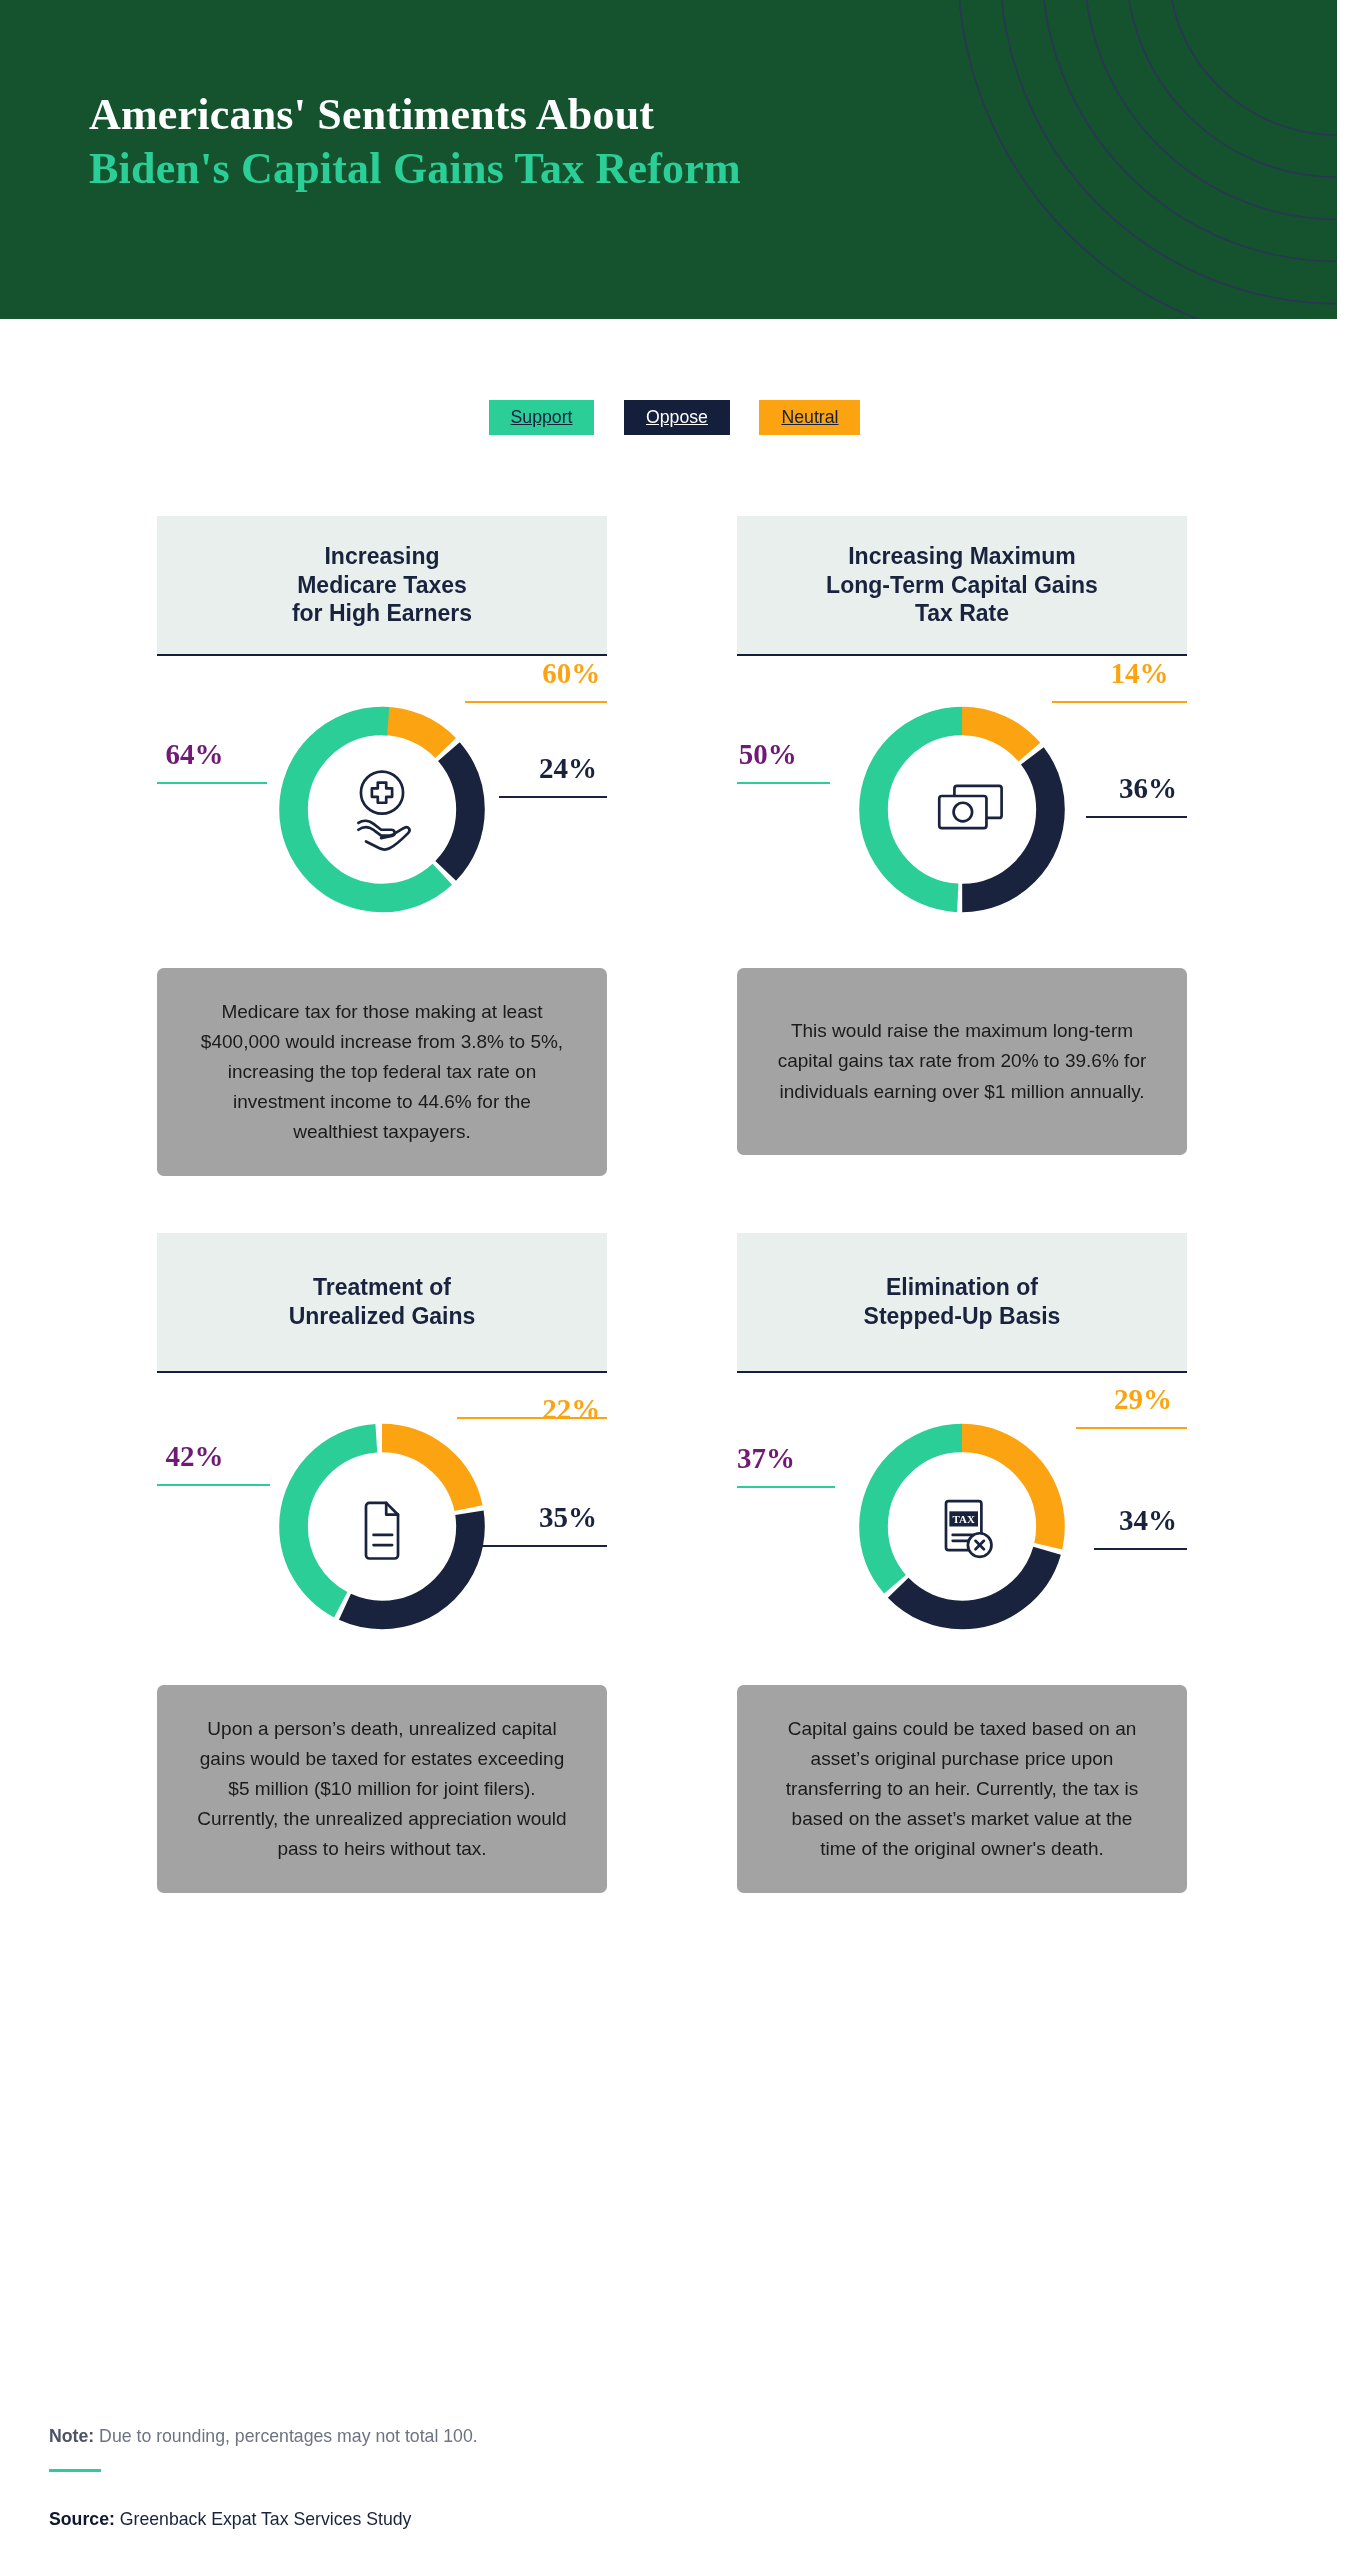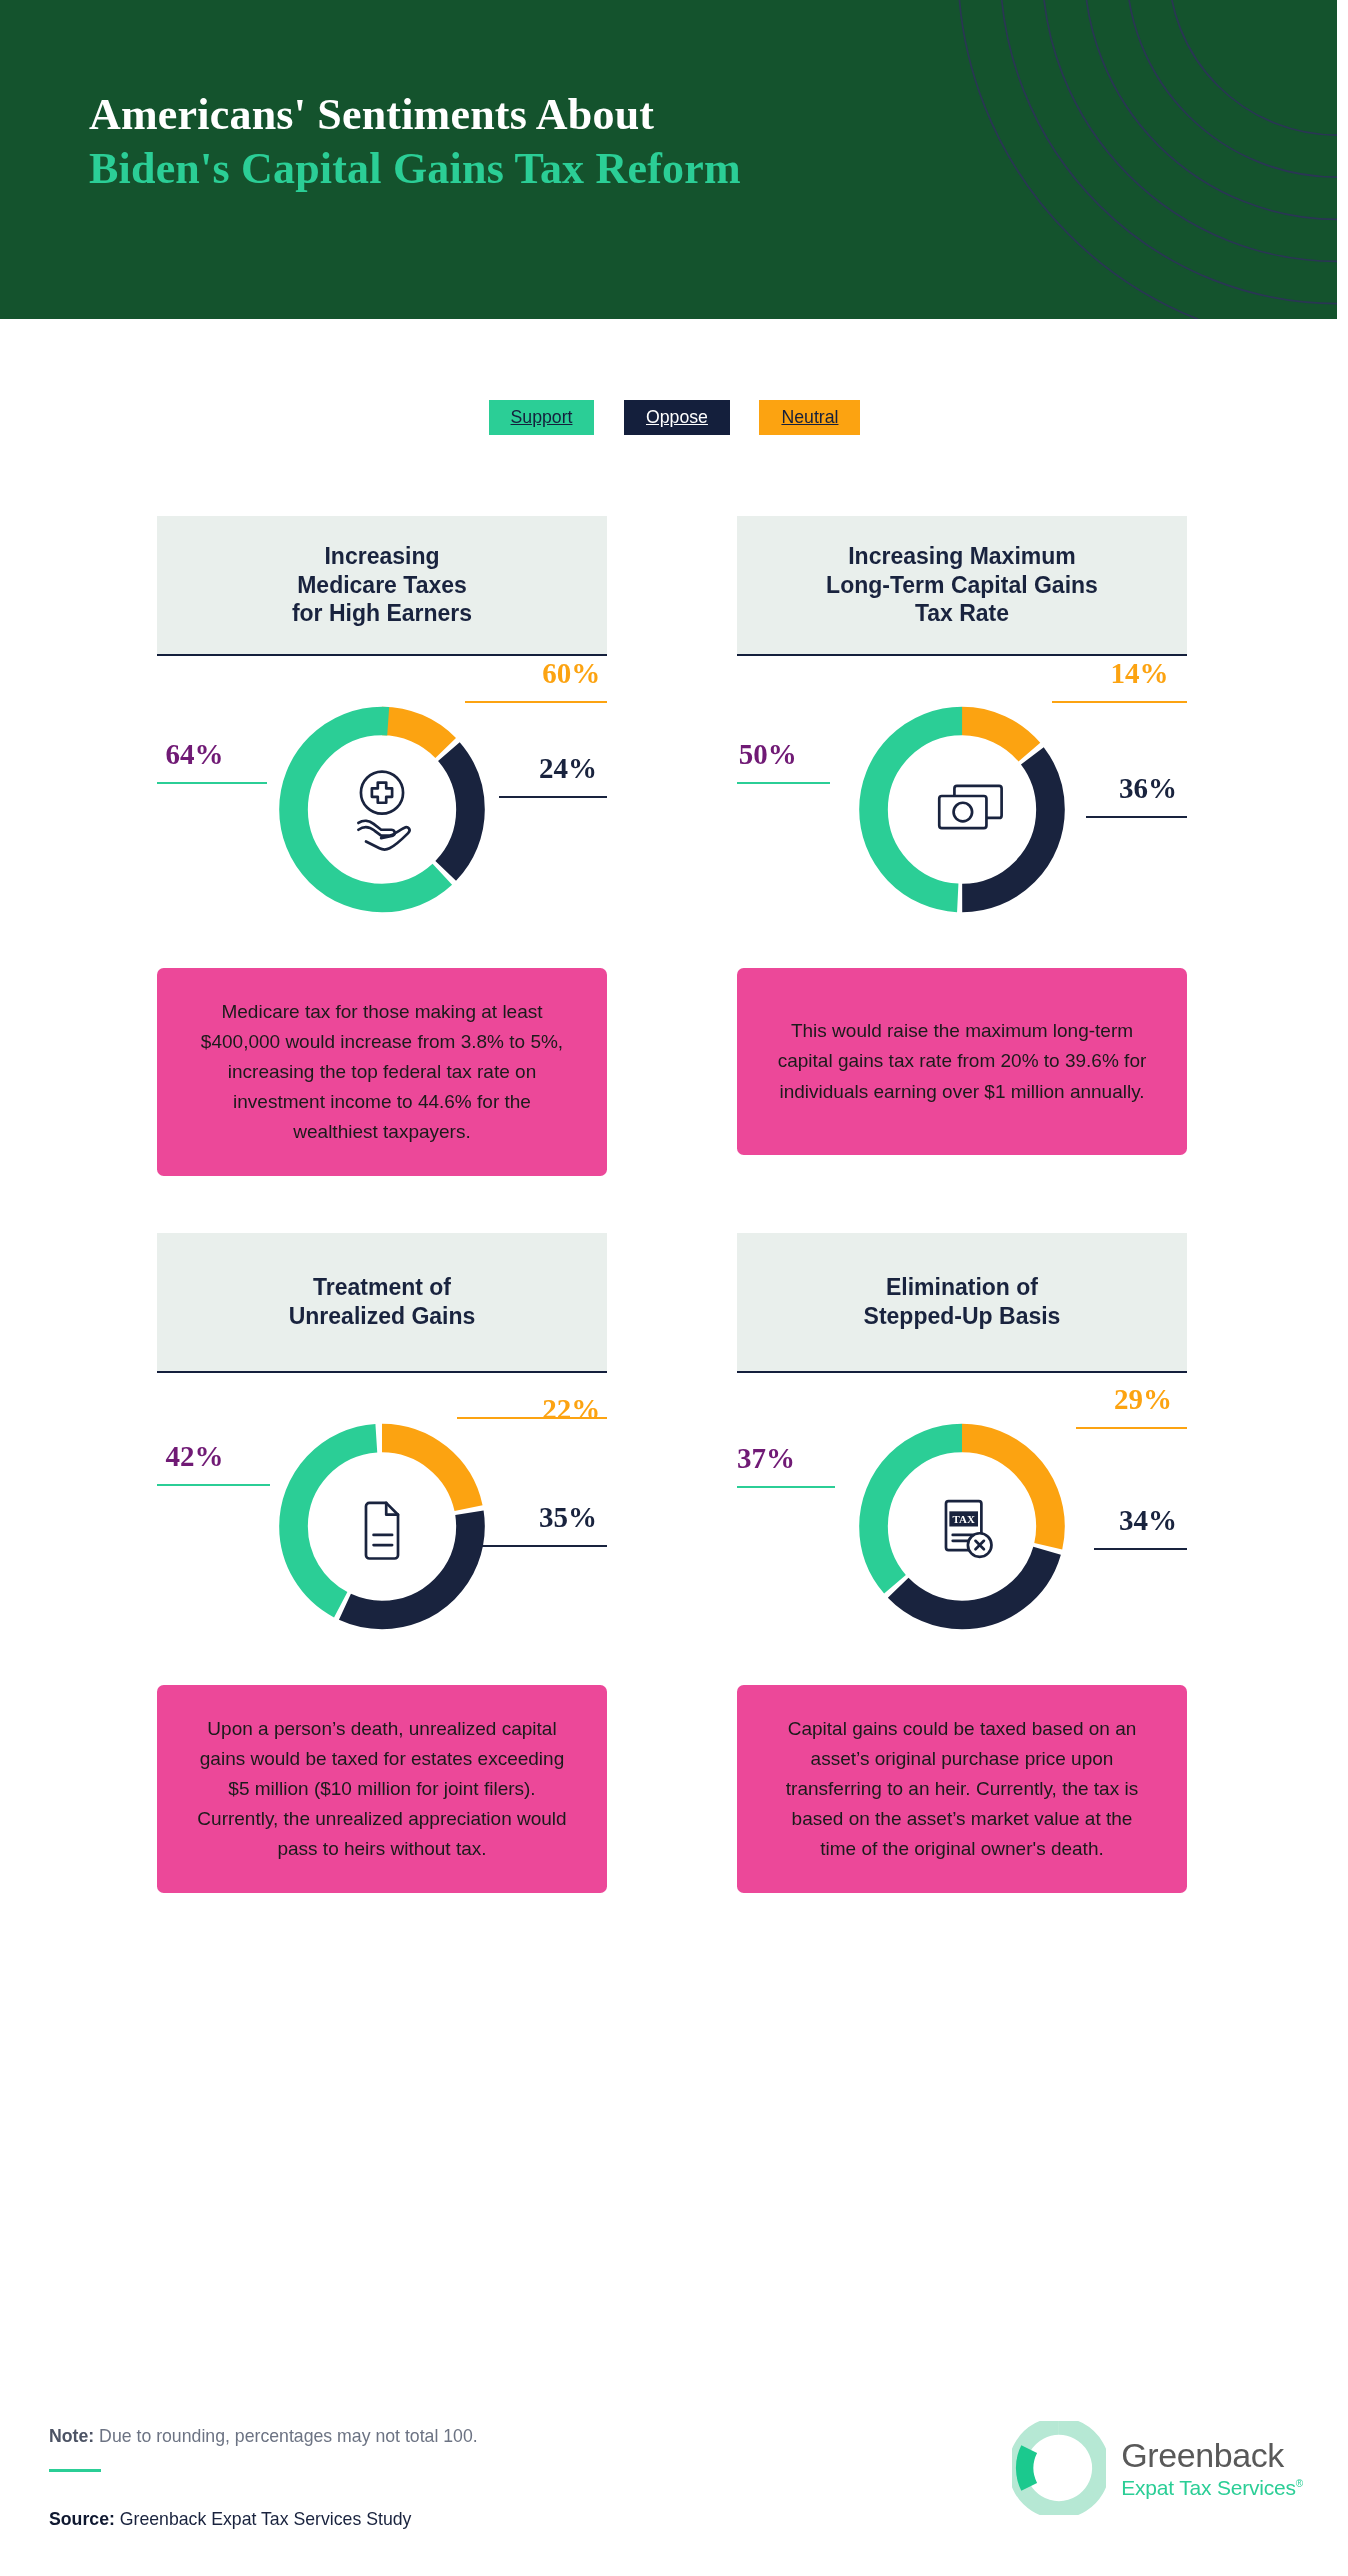--- a/index.html
+++ b/index.html
@@ -105,21 +105,21 @@
   .pct-green  { color:#701a75; }
   .pct-navy   { color:#19233E; }
   .pct-orange { color:#FCA311; }
   .rule { position:absolute; height:1.7px; }
   .rule-green  { background:#2BCE96; }
   .rule-navy   { background:#19233E; }
   .rule-orange { background:#FCA311; }
 
   
   .desc {
-    background:#ec4899;
+    background:#a3a3a3;
     border-radius:6.7px;
     margin-top:15px;
     padding:29px 35px;
     min-height:187px;
     display:flex; align-items:center; justify-content:center;
   }
   .desc-text {
     text-align:center;
     font-size:19px;
     line-height:1.58;
@@ -351,26 +351,16 @@
 
   <div class="footer">
     <div class="note">
       <b>Note:</b><span> Due to rounding, percentages may not total 100.</span>
     </div>
     <div class="note-rule"></div>
     <div class="source">
       <b>Source:</b><span> Greenback Expat Tax Services Study</span>
     </div>
 
-    <div class="logo">
-      <svg width="94" height="94" viewBox="0 0 112 112">
-        <path d="M56 6a50 50 0 1 1-0.1 0" fill="none" stroke="#B6E8D4" stroke-width="21"></path>
-        <path d="M20.5 33.5A50 50 0 0 0 20.5 78.5" fill="none" stroke="#1BC98E" stroke-width="21"></path>
-      </svg>
-      <div class="logo-words">
-        <div class="logo-name">Greenback</div>
-        <div class="logo-sub"><span>Expat Tax Services</span><sup>®</sup></div>
-      </div>
-    </div>
   </div>
 
 </div>
 
 
 </body></html>

